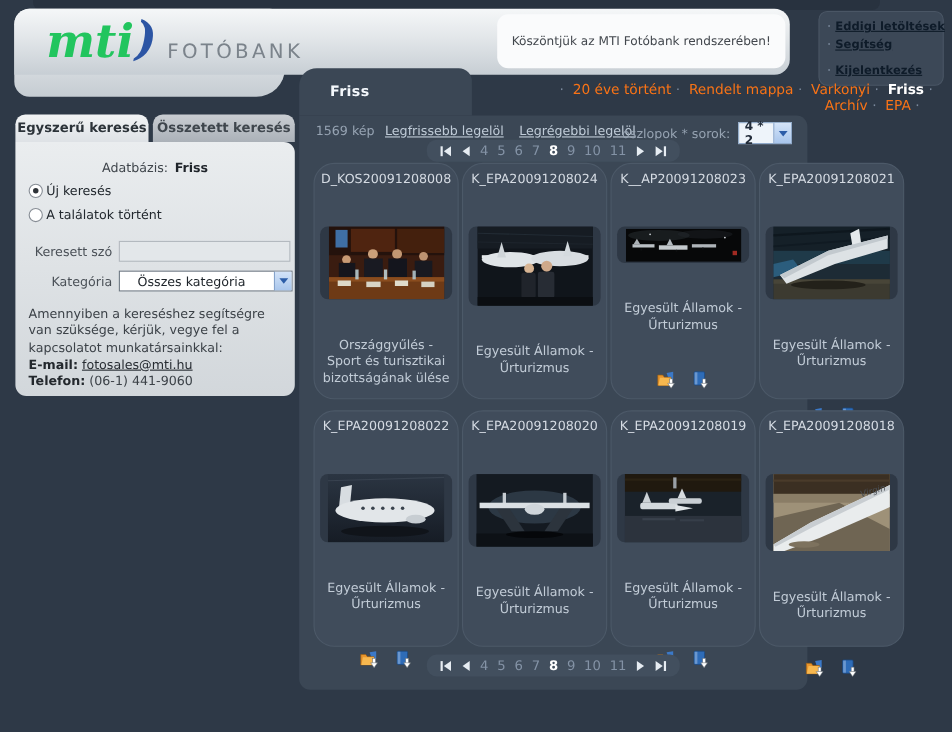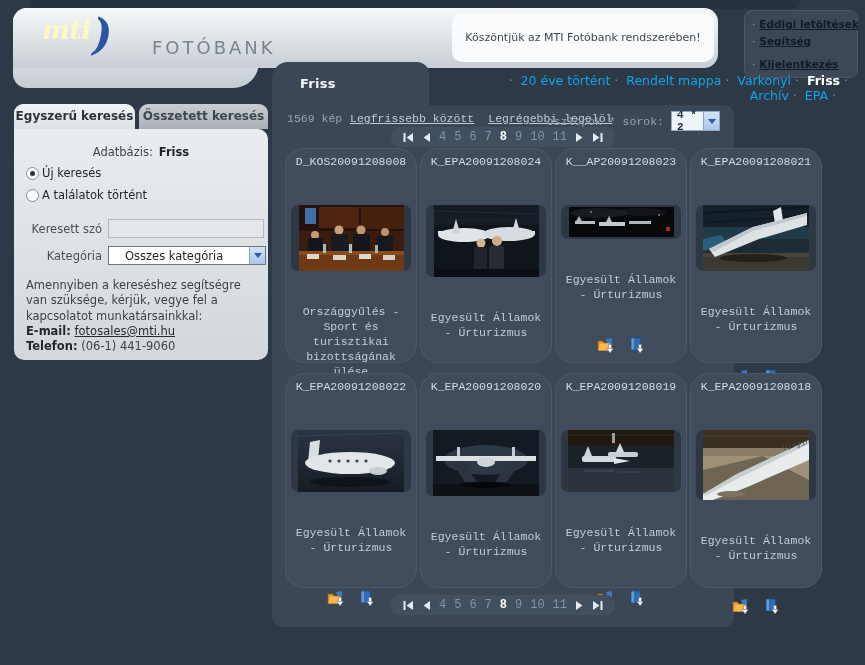--- a/index.html
+++ b/index.html
@@ -8,43 +8,43 @@
         font-family:"DejaVu Sans","Liberation Sans",sans-serif;-webkit-font-smoothing:antialiased;}
   
   .top-strip{position:absolute;left:30px;top:0;width:770px;height:9px;background:#28323f;border-radius:0 0 7px 7px;}
   
   .header-tall{position:absolute;left:13px;top:8px;width:246px;height:80px;border-radius:14px 14px 26px 14px;
                background:linear-gradient(180deg,#f5f7f8 0%,#e2e6e9 45%,#c5ccd2 100%);}
   .header-wide{position:absolute;left:13px;top:8px;width:705px;height:60px;border-radius:14px 14px 14px 0;
                background:linear-gradient(180deg,#f5f7f8 0%,#e2e6e9 45%,#c7ced4 100%);}
   .logo{position:absolute;left:42px;top:17px;display:flex;align-items:flex-start;}
   .logo-text{font-family:"DejaVu Serif","Liberation Serif",serif;font-style:italic;font-weight:bold;
-             font-size:26px;color:#fef9c3;line-height:1;}
+             font-size:42px;color:#22c55e;line-height:1;}
   .logo-swoosh{font-family:"DejaVu Serif","Liberation Serif",serif;font-style:italic;font-weight:bold;
              font-size:42px;color:#2c55a4;line-height:.85;margin-left:1px;}
   .brand{position:absolute;left:152px;top:37px;font-size:18px;color:#7b838b;letter-spacing:3px;}
   .welcome-box{position:absolute;left:452px;top:13px;width:262px;height:49px;background:#fafbfc;border-radius:10px;
                display:flex;align-items:center;justify-content:center;text-align:center;
                font-size:11px;color:#42474d;padding:0 8px;box-sizing:border-box;}
   .quick-links{position:absolute;left:744px;top:10px;width:114px;background:#3c4857;border:1px solid #4a5665;
                border-radius:8px;padding:5px 7px;box-sizing:border-box;}
   .ql-row{font-size:10.5px;line-height:1.6;white-space:nowrap;}
   .ql-row.gap{margin-top:6px;}
   .ql-bullet{color:#8fa0b4;margin-right:4px;}
   .ql-link{color:#0e1b29;font-weight:bold;text-decoration:underline;cursor:pointer;}
   
   .results-tab{position:absolute;left:272px;top:62px;width:157px;height:43px;background:#3b4755;border-radius:16px 12px 0 0;}
   .results-tab .tab-title{padding:14px 0 0 28px;font-weight:bold;font-size:13px;color:#f3f7fb;letter-spacing:.3px;}
   .nav-row{position:absolute;font-size:12.5px;color:#7b899c;white-space:nowrap;}
-  .nav-row a{color:#0ea5e9;text-decoration:none;margin:0 4px;cursor:pointer;}
+  .nav-row a{color:#f97316;text-decoration:none;margin:0 4px;cursor:pointer;}
   .nav-row a.active{color:#ffffff;font-weight:bold;}
   .nav1{right:17px;top:73px;}
   .nav2{right:29px;top:88px;}
   
-  .main-panel{position:absolute;left:272px;top:105px;width:462px;height:522px;background:#3b4755;border-radius:0 10px 10px 10px;font-family:Liberation Mono, monospace;}
+  .main-panel{position:absolute;left:272px;top:105px;width:462px;height:522px;background:#3b4755;border-radius:0 10px 10px 10px;}
   .count-text{position:absolute;left:15px;top:7px;font-size:11.5px;color:#96a3b2;}
   .sort-links{position:absolute;left:78px;top:7px;display:flex;gap:14px;}
   .sort-links a{font-size:11.5px;color:#c0ccd8;text-decoration:underline;cursor:pointer;}
   .layout-ctl{position:absolute;right:14px;top:6px;display:flex;align-items:center;gap:7px;}
   .layout-ctl .lbl{font-size:11.5px;color:#96a3b2;}
   .mini-select{width:47px;height:18px;background:#eef4fa;border:1px solid #8fa9c9;display:flex;align-items:center;cursor:pointer;}
   .mini-select .val{flex:1;font-size:11px;font-weight:bold;color:#222c3a;padding-left:5px;}
   .sel-arrow{width:15px;height:100%;background:linear-gradient(#d3e3f8,#a9c6ec);border-left:1px solid #85a3cb;
              display:flex;align-items:center;justify-content:center;}
   .sel-arrow i{display:block;width:0;height:0;border:4px solid transparent;border-top:5px solid #2c5da8;margin-top:4px;}
@@ -126,21 +126,21 @@
   <div class="results-tab">
     <div class="tab-title">Friss</div>
   </div>
 
   <div class="nav-row nav1"><span>·</span> <a>20 éve történt</a><span>·</span> <a>Rendelt mappa</a><span>·</span> <a>Varkonyi</a><span>·</span> <a class="active">Friss</a><span>·</span></div>
   <div class="nav-row nav2"><a>Archív</a><span>·</span> <a>EPA</a><span>·</span></div>
 
   <div class="main-panel">
     <span class="count-text">1569 kép</span>
     <span class="sort-links">
-      <a>Legfrissebb között</a>
+      <a>Legfrissebb legelöl</a>
       <a>Legrégebbi legelöl</a>
     </span>
     <span class="layout-ctl">
       <span class="lbl">oszlopok * sorok:</span>
       <span class="mini-select">
         <span class="val">4 * 2</span>
         <span class="sel-arrow">
             <i></i>
           </span>
       </span>

